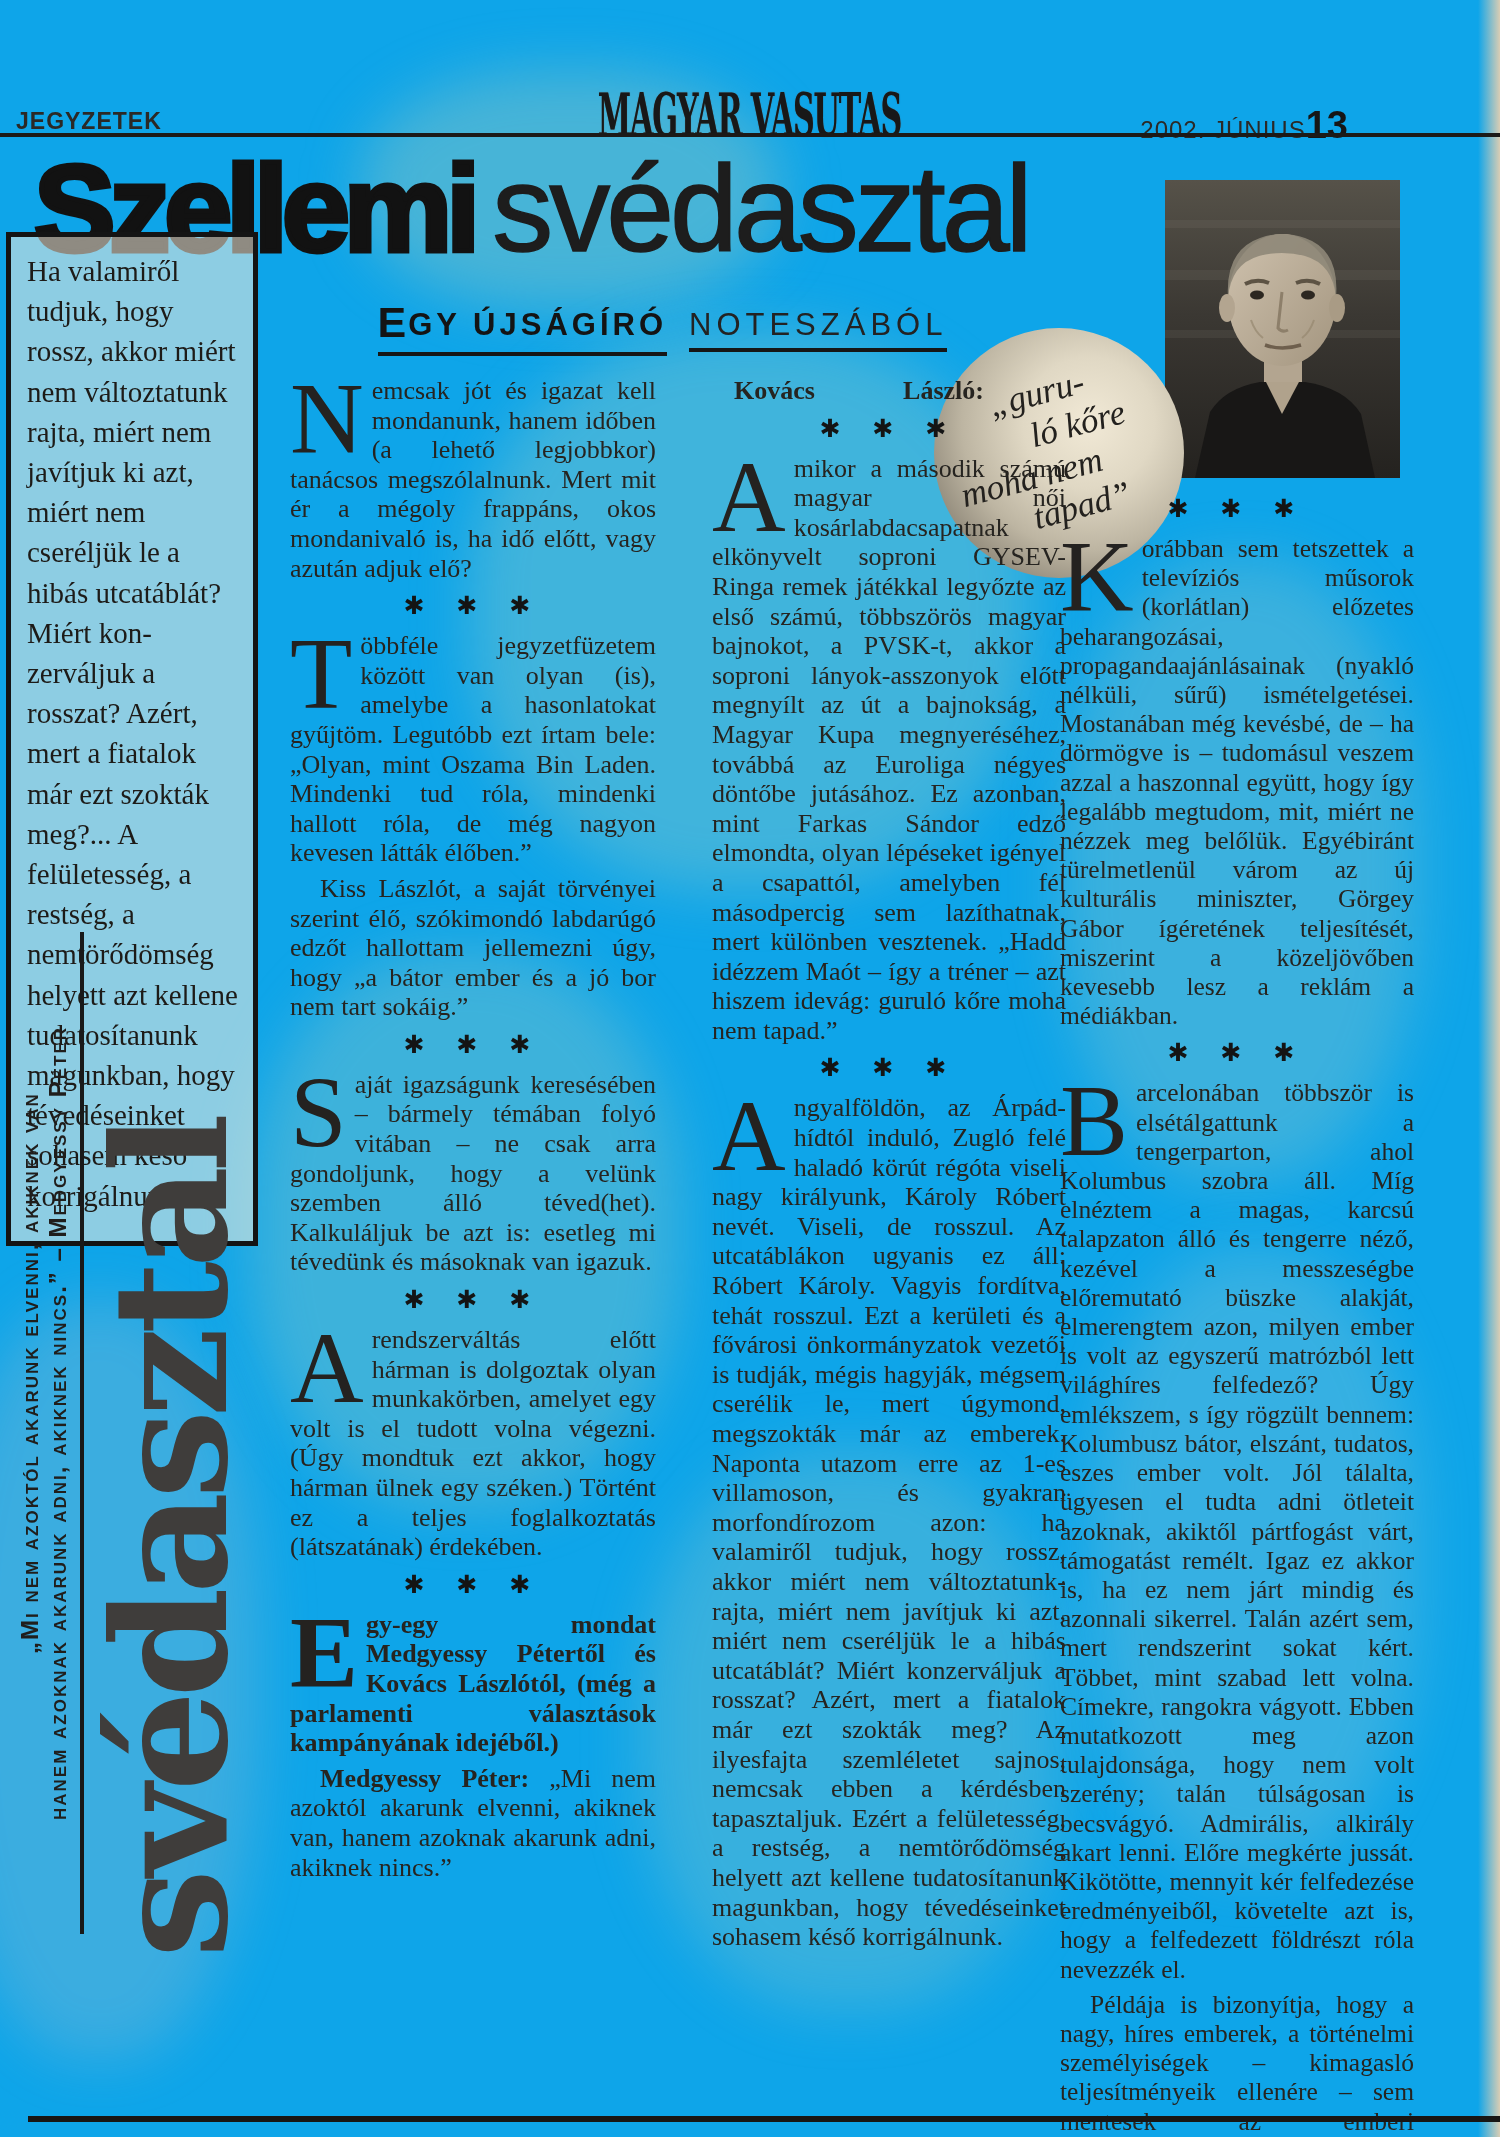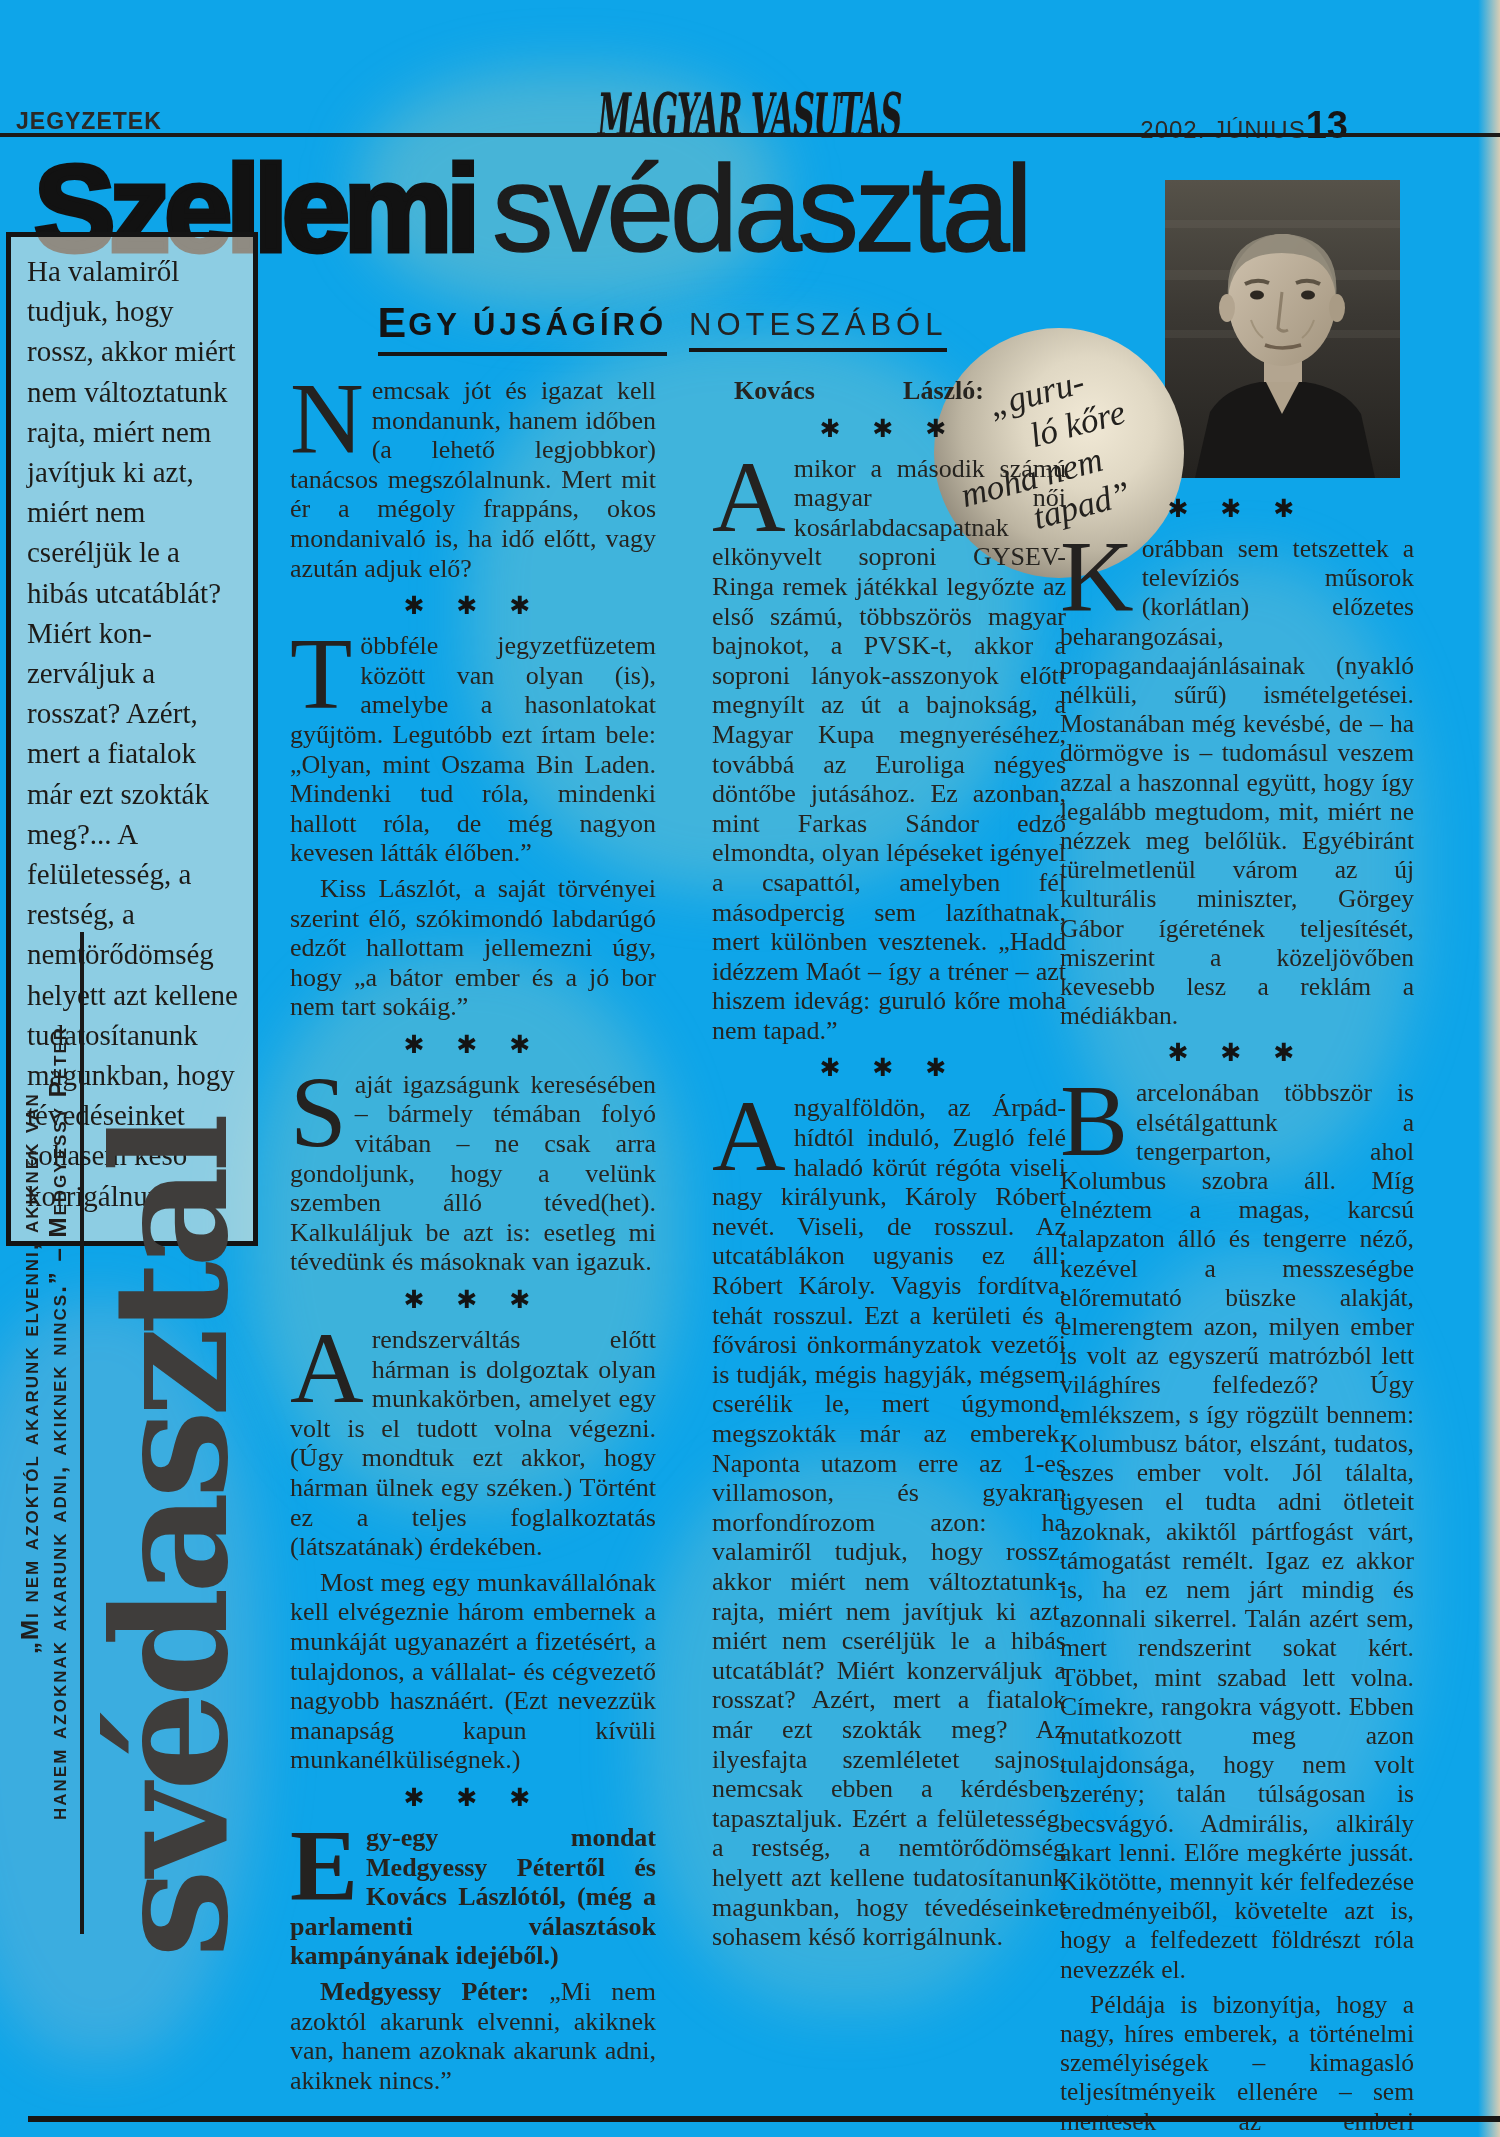--- a/index.html
+++ b/index.html
@@ -4,21 +4,21 @@
 <style>
   html,body{margin:0;padding:0;background:#8d8574;}
   #page{position:relative;width:1500px;height:2137px;background:#0ea5e9;overflow:hidden;
         font-family:"Liberation Serif",serif;color:#211f1c;}
   .tint{position:absolute;border-radius:45%;filter:blur(28px);pointer-events:none;z-index:0;}
   .z{position:absolute;z-index:2;}
 
   
   #section-label{left:16px;top:108px;font-family:"Liberation Sans",sans-serif;font-size:23px;
     font-weight:bold;letter-spacing:1px;color:#2b2926;}
-  #masthead{left:0;right:0;top:84px;text-align:center;font-style:italic;}
+  #masthead{left:0;right:0;top:84px;text-align:center;}
   #masthead span{display:inline-block;font-family:"DejaVu Serif",serif;font-weight:bold;font-size:52px;
     letter-spacing:-2px;transform:scaleX(.58) scaleY(1.15);transform-origin:center;color:#181818;
     text-shadow:0 0 1px #555;}
   #date-box{right:152px;top:104px;display:flex;align-items:baseline;gap:0;}
   #issue-date{font-family:"Liberation Sans",sans-serif;font-size:24px;letter-spacing:1px;color:#2b2926;}
   #page-number{font-family:"Liberation Sans",sans-serif;font-size:38px;font-weight:bold;color:#161616;}
   #top-rule{left:0;right:0;top:133px;height:4px;background:#1c1a18;}
 
   
   #headline{left:34px;top:148px;white-space:nowrap;font-family:"Liberation Sans",sans-serif;
@@ -166,21 +166,20 @@
 
   <div class="col z" id="col1">
     <p class="para"><span class="dcap">N</span><span>emcsak jót és igazat kell mondanunk, hanem időben (a lehető legjobbkor) tanácsos megszólalnunk. Mert mit ér a mégoly frappáns, okos mondanivaló is, ha idő előtt, vagy azután adjuk elő?</span></p>
     <div class="stars">✱ ✱ ✱</div>
     <p class="para"><span class="dcap">T</span><span>öbbféle jegyzetfüzetem között van olyan (is), amelybe a hasonlatokat gyűjtöm. Legutóbb ezt írtam bele: </span><span class="it">„Olyan, mint Oszama Bin Laden. Mindenki tud róla, mindenki hallott róla, de még nagyon kevesen látták élőben.”</span></p>
     <p class="para ind"><span class="it">Kiss Lászlót,</span><span> a saját törvényei szerint élő, szókimondó labdarúgó edzőt hallottam jellemezni úgy, hogy </span><span class="it">„a bátor ember és a jó bor nem tart sokáig.”</span></p>
     <div class="stars">✱ ✱ ✱</div>
     <p class="para"><span class="dcap">S</span><span>aját igazságunk keresésében – bármely témában folyó vitában – ne csak arra gondoljunk, hogy a velünk szemben álló téved(het). Kalkuláljuk be azt is: esetleg mi tévedünk és másoknak van igazuk.</span></p>
     <div class="stars">✱ ✱ ✱</div>
     <p class="para"><span class="dcap">A</span><span> rendszerváltás előtt hárman is dolgoztak olyan munkakörben, amelyet egy volt is el tudott volna végezni. (Úgy mondtuk ezt akkor, hogy hárman ülnek egy széken.) Történt ez a teljes foglalkoztatás (látszatának) érdekében.</span></p>
-    <p class="para ind"><span>Most meg egy munkavállalónak kell elvégeznie három embernek a munkáját ugyanazért a fizetésért, a tulajdonos, a vállalat- és cégvezető nagyobb hasznáért. (Ezt nevezzük manapság kapun kívüli munkanélküliségnek.)</span></p>
     <div class="stars">✱ ✱ ✱</div>
     <p class="para bd"><span class="dcap">E</span><span>gy-egy mondat Medgyessy Pétertől és Kovács Lászlótól, </span><span class="it">(még a parlamenti választások kampányának idejéből.)</span></p>
     <p class="para ind"><span class="bd">Medgyessy Péter: </span><span class="it">„Mi nem azoktól akarunk elvenni, akiknek van, hanem azoknak akarunk adni, akiknek nincs.”</span></p>
   </div>
 
   <div class="col z" id="col2">
     <div class="qname">
       <span>Kovács</span>
         <span>László:</span>
     </div>

